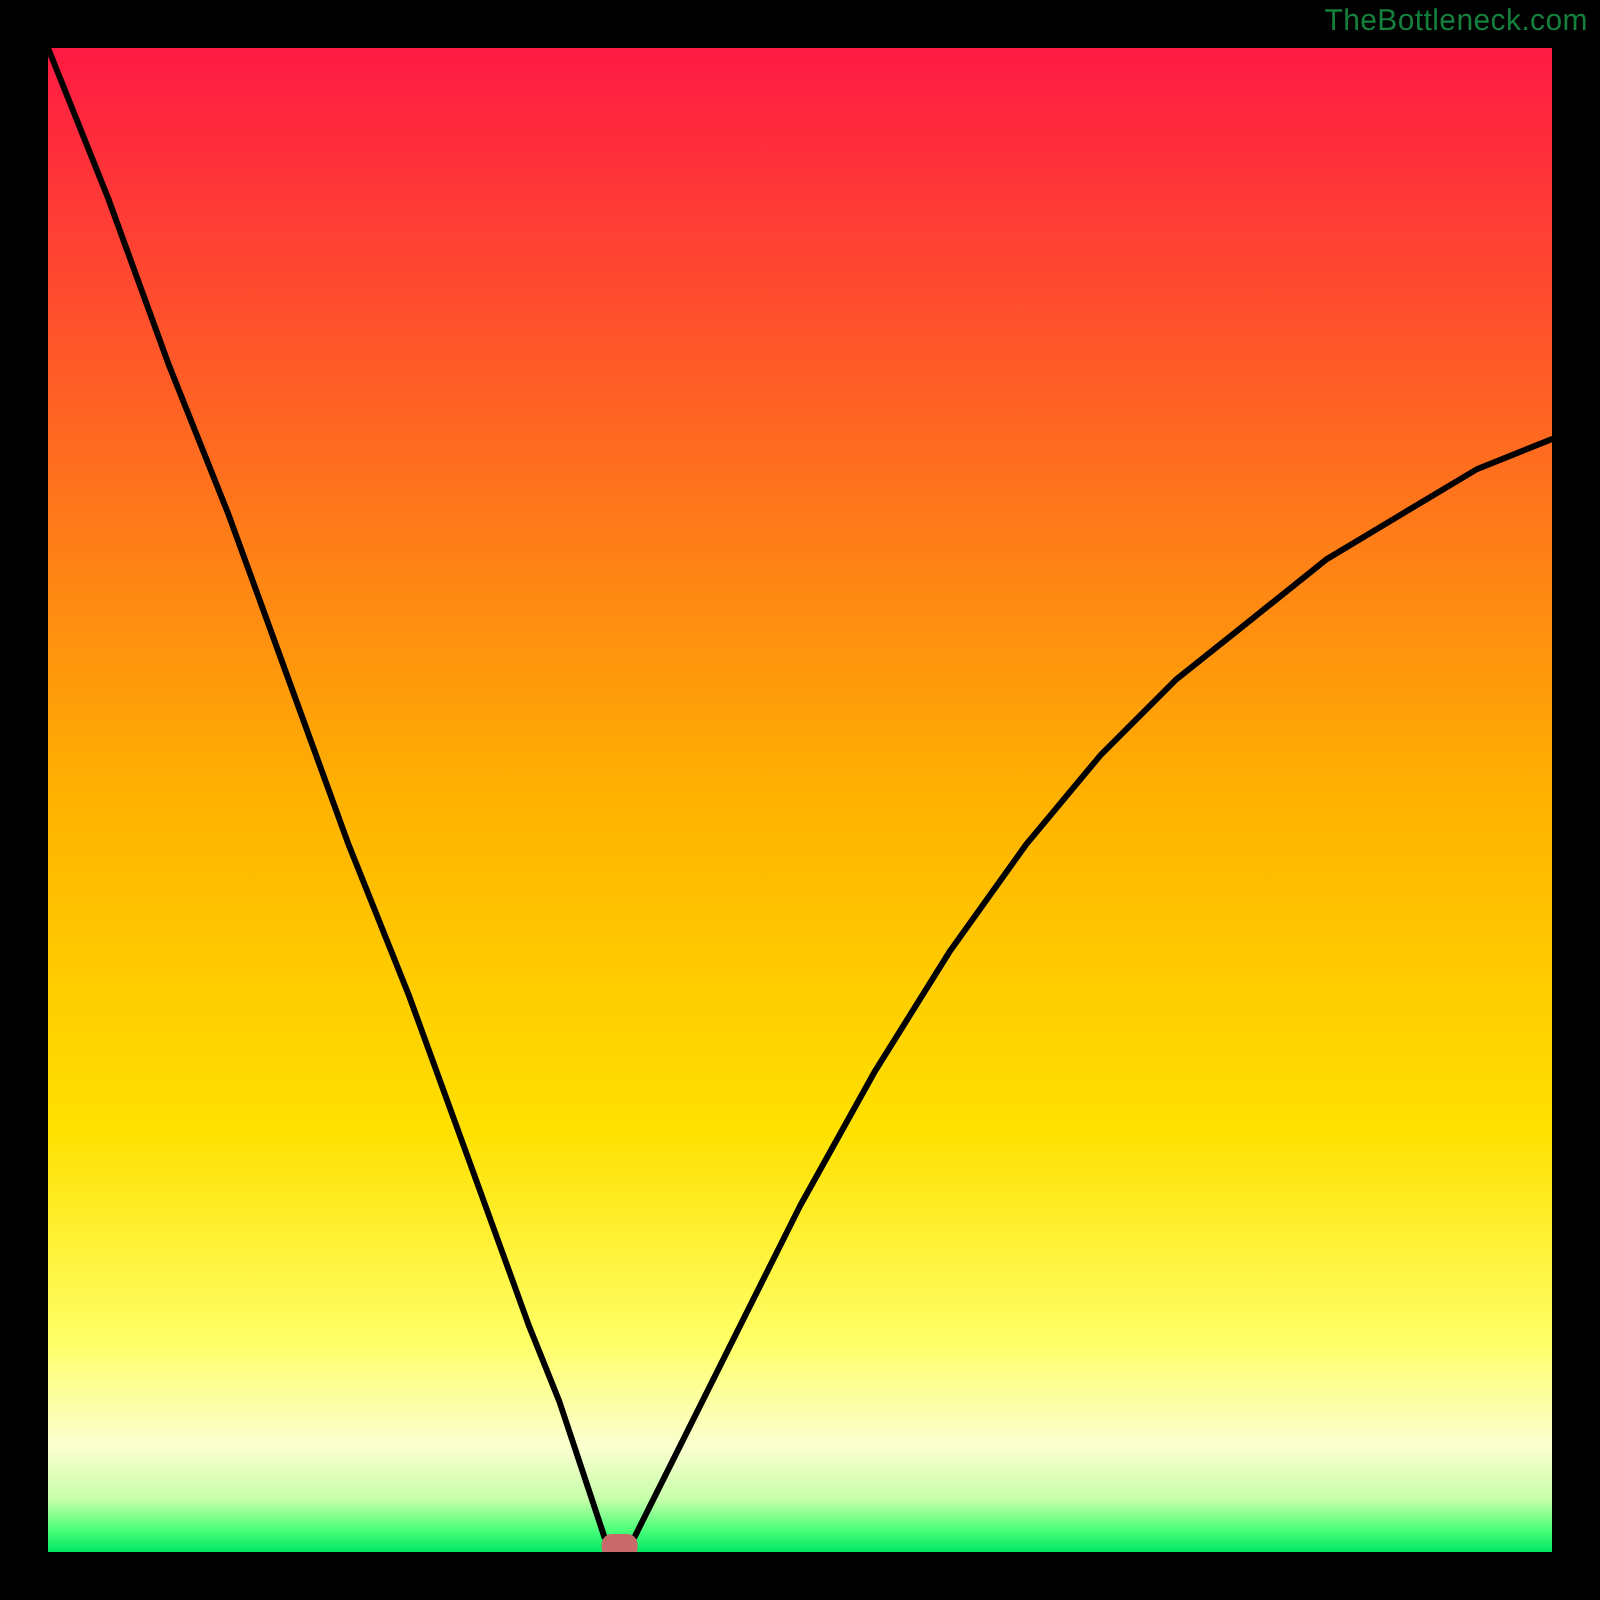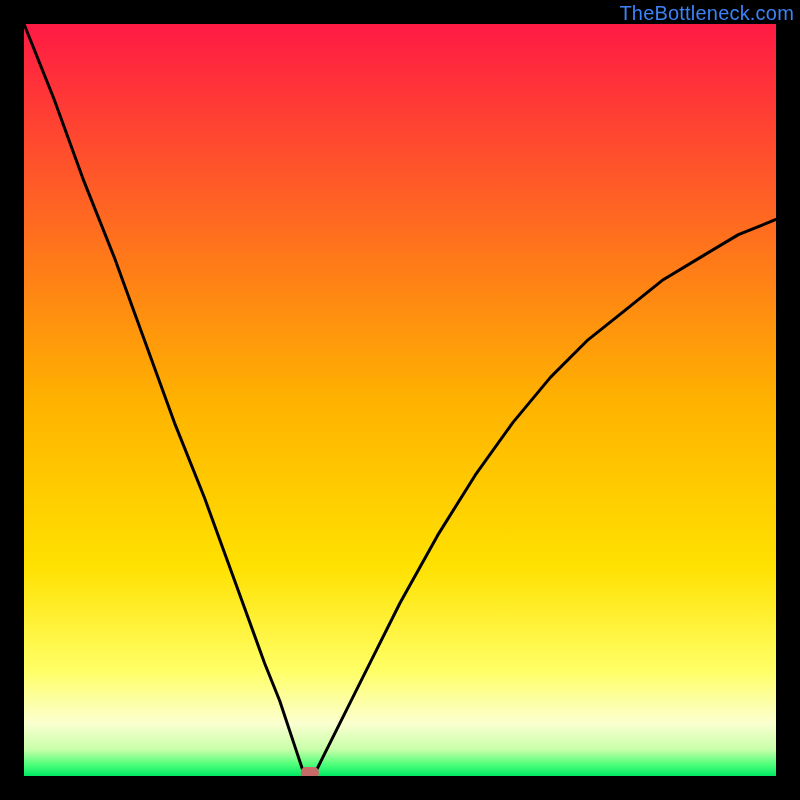--- a/index.html
+++ b/index.html
@@ -23,22 +23,22 @@
     position: absolute;
     left: 0;
     top: 0;
     width: 752px;
     height: 752px;
   }
   .watermark {
     position: absolute;
     top: 2px;
     right: 6px;
-    color: #3b82f6;
-    font-size: 20px;
+    color: #15803d;
+    font-size: 15px;
     letter-spacing: 0.2px;
     font-weight: 500;
     user-select: none;
   }
 </style>
 </head>
 <body>
 
 <div class="frame">
   <svg class="plot" viewBox="0 0 752 752" preserveAspectRatio="none">

